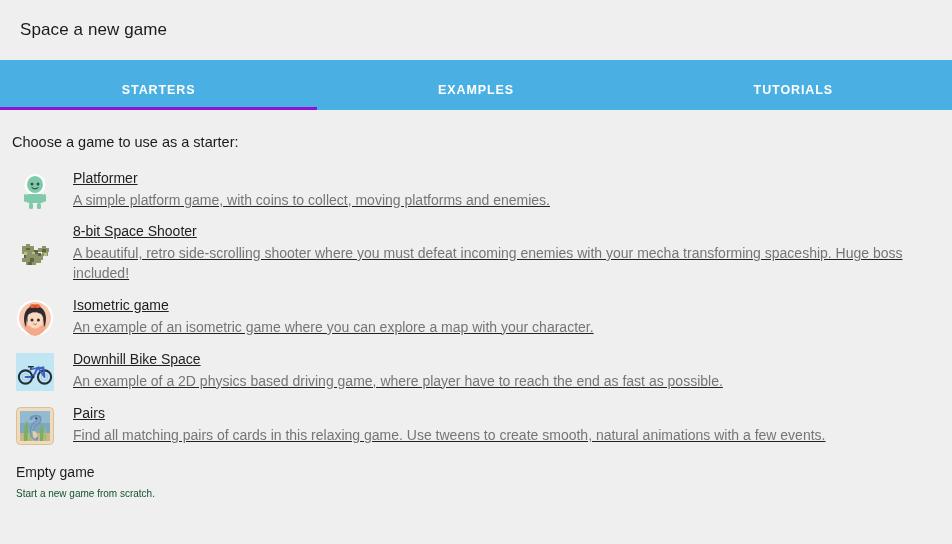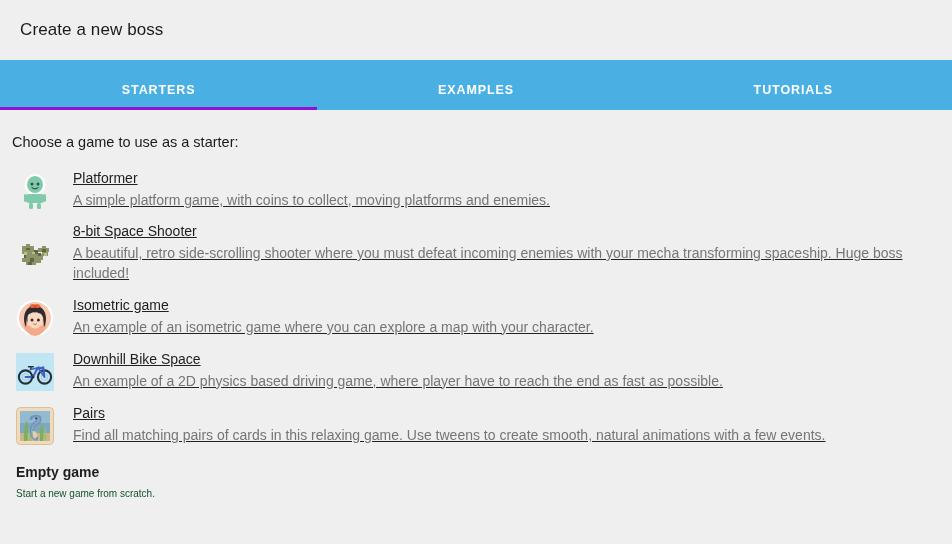--- a/index.html
+++ b/index.html
@@ -110,35 +110,35 @@
 
   .empty-row {
     display: flex;
     flex-direction: column;
     padding: 6px 8px 0 8px;
     cursor: pointer;
   }
   .empty-title {
     font-size: 14px;
     color: #1e1e1e;
-    font-weight: bold;
+    font-weight: normal;
     line-height: 19px;
     margin-bottom: 2px;
   }
   .empty-desc {
     font-size: 10px;
     color: #14532d;
     line-height: 20px;
   }
 </style>
 </head>
 <body>
 
 <div class="header">
-  <div class="header-title">Create a new boss</div>
+  <div class="header-title">Space a new game</div>
 </div>
 
 <div class="tabbar">
   <div class="tab">STARTERS</div>
   <div class="tab">EXAMPLES</div>
   <div class="tab">TUTORIALS</div>
   <div class="tab-indicator"></div>
 </div>
 
 <div class="content">

